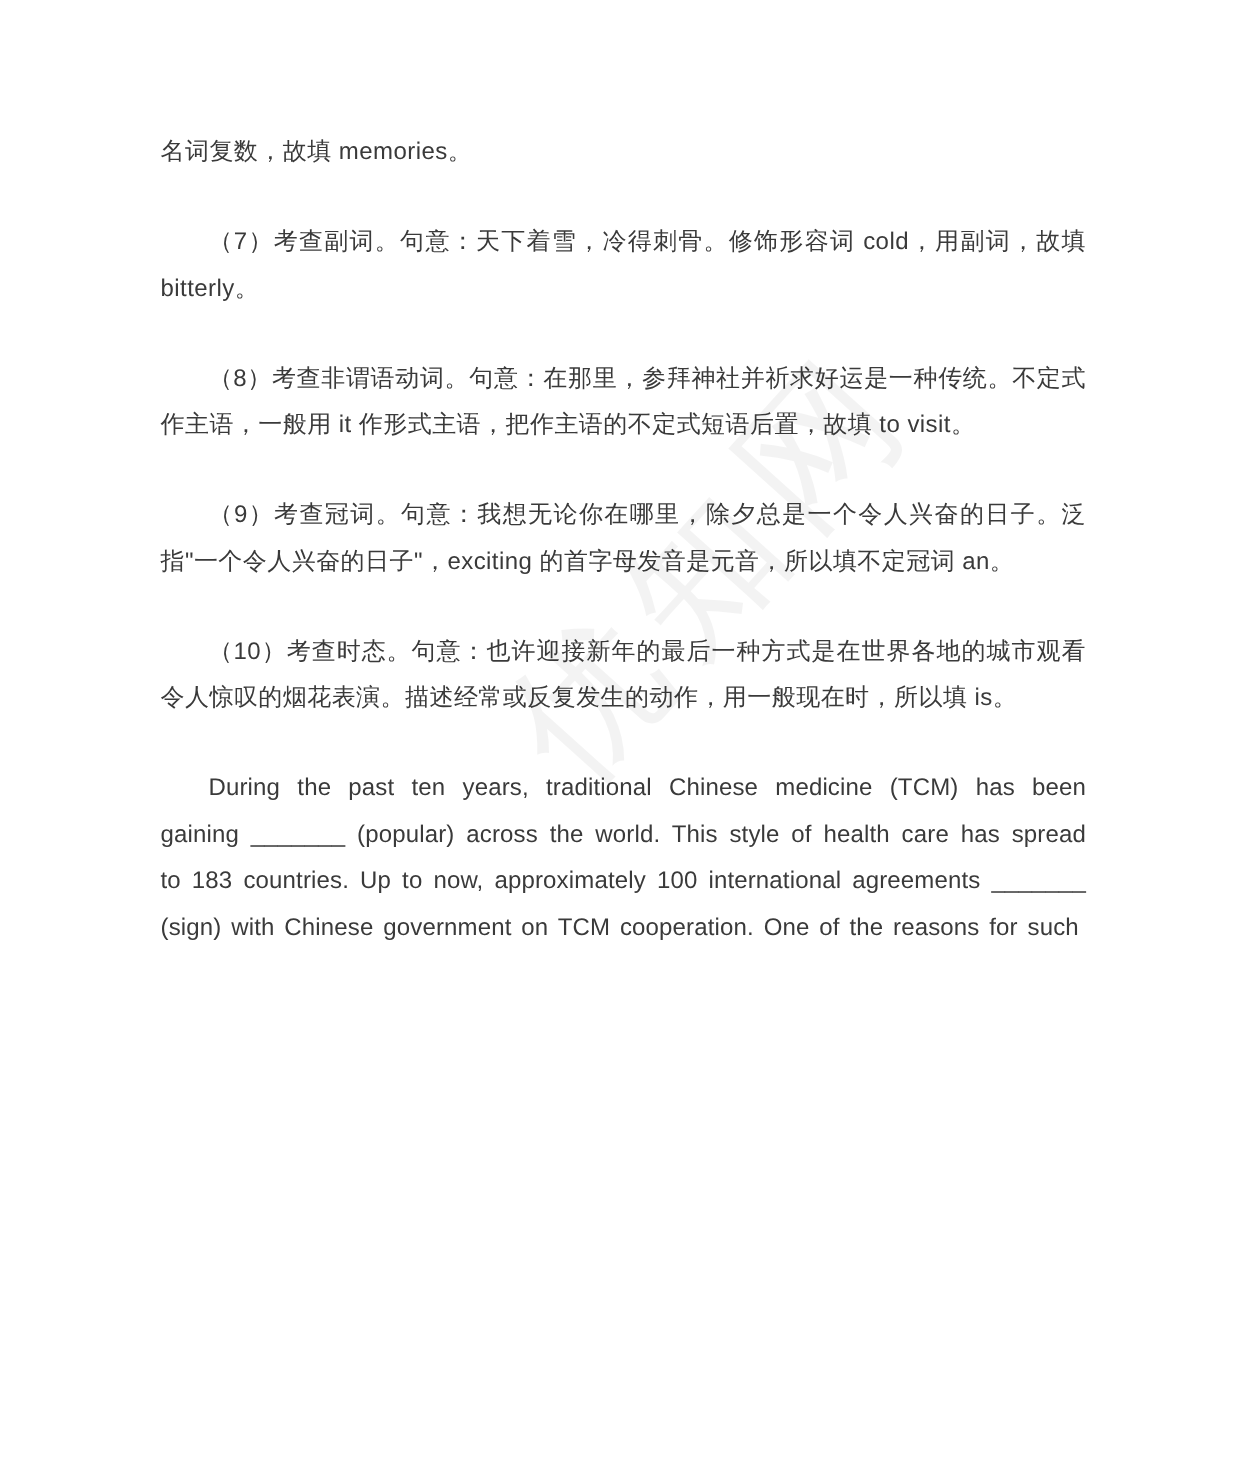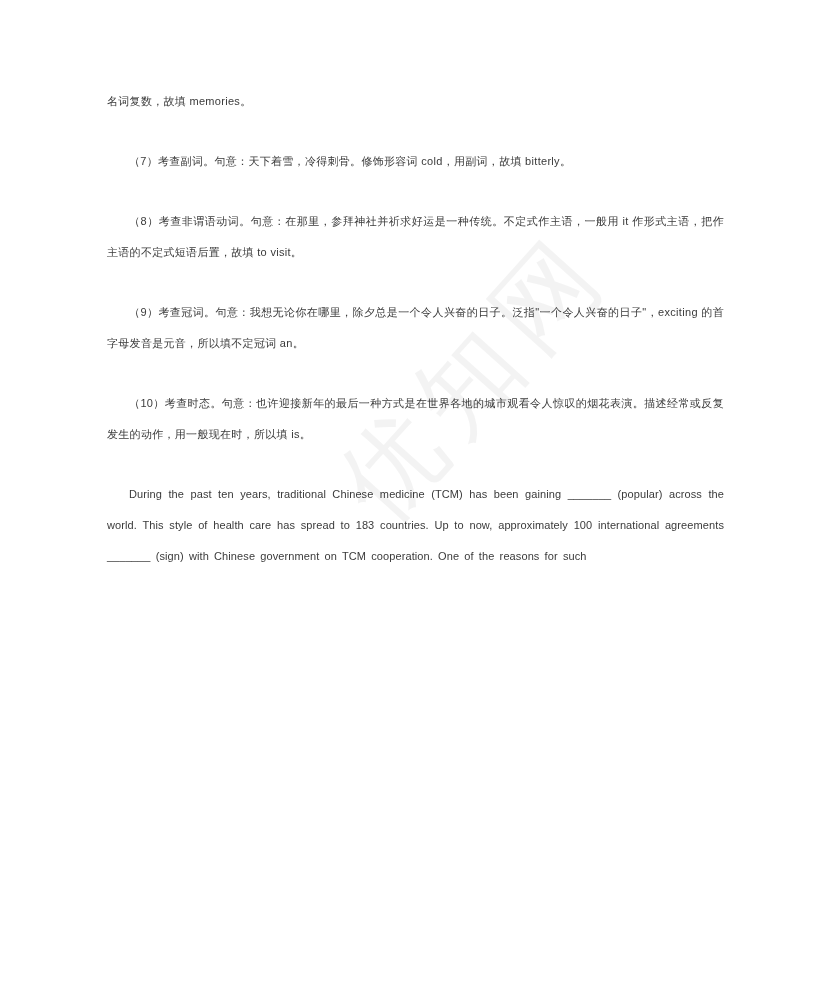--- a/index.html
+++ b/index.html
@@ -12,21 +12,21 @@
     width: 830px;
     height: 986px;
     box-sizing: border-box;
     padding: 86px 106px 0 107px;
     background: #ffffff;
     overflow: hidden;
     font-family: "Liberation Sans", "DejaVu Sans", sans-serif;
     color: #3a3a3a;
   }
   .para {
-    font-size: 11px;
+    font-size: 16px;
     line-height: 31px;
     margin: 0 0 29px 0;
     text-align: justify;
     text-justify: inter-ideograph;
     letter-spacing: 0.3px;
     word-break: break-word;
   }
   .para.indent {
     text-indent: 2em;
     margin-top: 17px;

